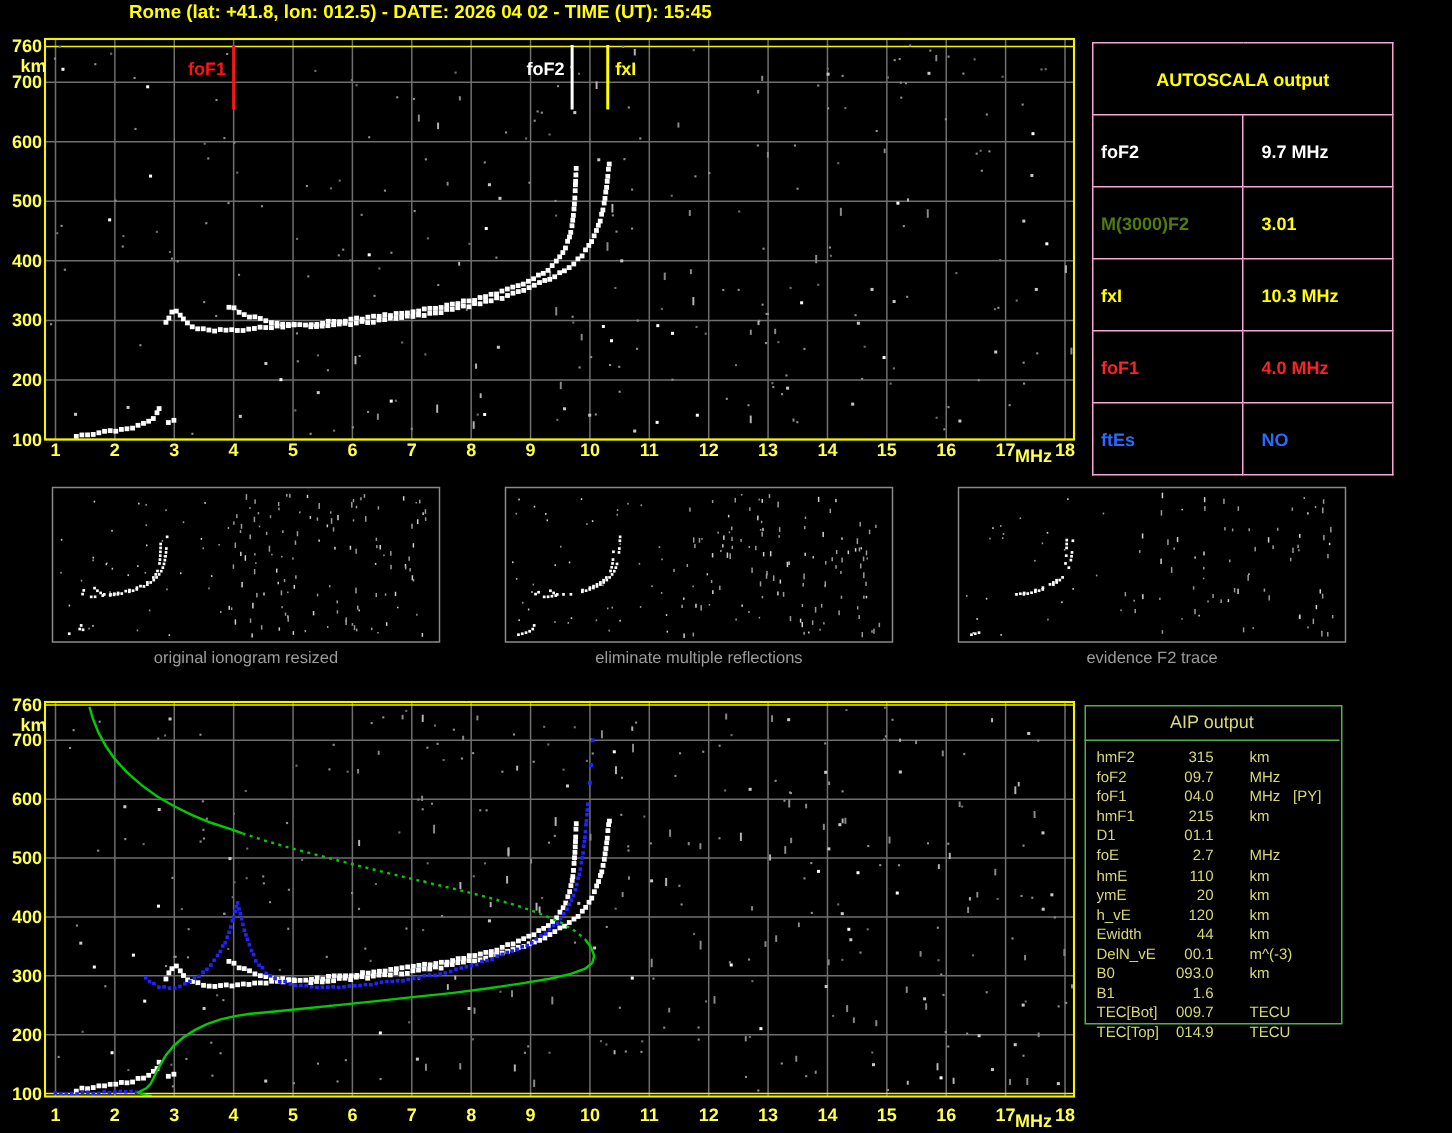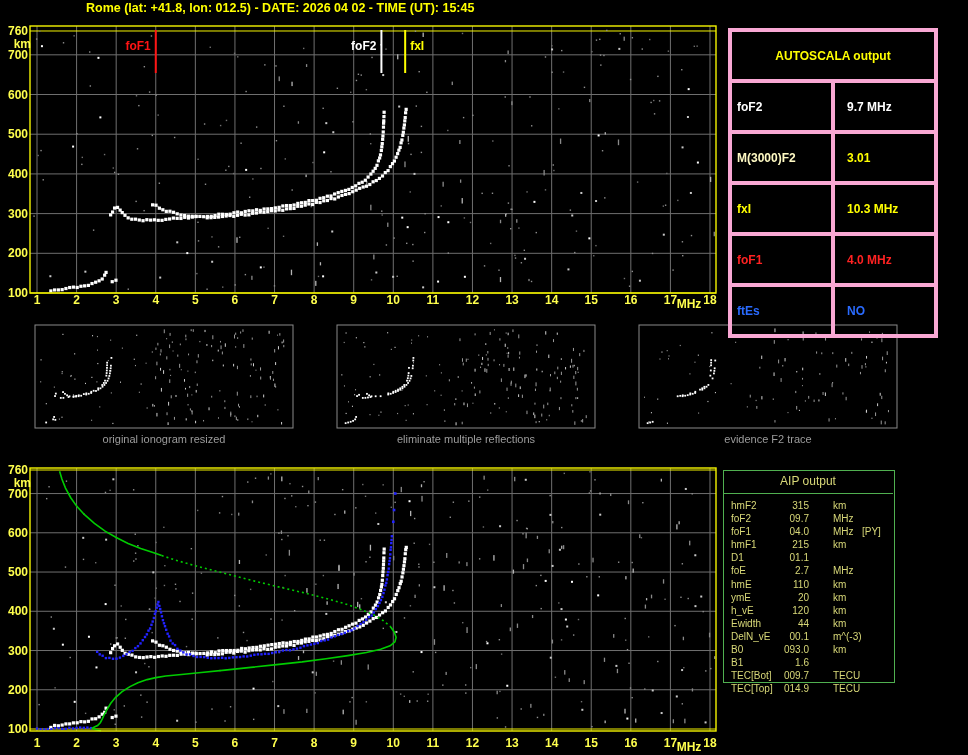--- a/index.html
+++ b/index.html
@@ -3,21 +3,21 @@
 <meta charset="utf-8">
 <style>
   html,body{margin:0;padding:0;background:#000;}
   .screen{position:relative;width:968px;height:755px;background:#000;overflow:hidden;
           font-family:"Liberation Sans",sans-serif;}
   .title{position:absolute;left:86px;top:1px;font-size:12.5px;font-weight:bold;color:#ffff00;white-space:nowrap;text-align:center;}
   #gfx{position:absolute;left:0;top:0;}
   .thumb-caption{position:absolute;top:433px;width:258px;text-align:center;font-size:11px;color:#9c9c9c;}
   
   .as-table{position:absolute;left:728px;top:28px;border-collapse:collapse;}
-  .as-table td{border:4px solid #f9a8d4;font-size:12px;font-weight:bold;height:25px;padding:11px;}
+  .as-table td{border:1px solid #f9a8d4;font-size:12px;font-weight:bold;height:25px;padding:11px;}
   .as-head{width:161px;text-align:center;color:#ffff00;}
   .as-label{width:83px;padding-left:5px !important;}
   .as-value{width:76px;padding-left:12px !important;}
   
   .aip-border{position:absolute;left:723px;top:470px;width:170px;height:211px;
               border:1px solid #50b050;z-index:3;pointer-events:none;}
   .aip-head{position:absolute;left:723px;top:474px;width:170px;text-align:center;
             font-size:12px;color:#d8d878;z-index:1;}
   .aip-headline{position:absolute;left:723px;top:493px;width:170px;border-bottom:1px solid #50b050;z-index:3;}
   .aip-rows{position:absolute;left:731px;top:500px;width:230px;z-index:1;}
@@ -1866,21 +1866,21 @@
   <table class="as-table">
     <tbody>
         <tr>
       <td colspan="2" class="as-head">AUTOSCALA output</td>
     </tr>
     <tr>
       <td class="as-label" style="color: rgb(255, 255, 255);">foF2</td>
       <td class="as-value" style="color: rgb(255, 255, 255);">9.7 MHz</td>
     </tr>
     <tr>
-      <td class="as-label" style="color: #fef9c3;">M(3000)F2</td>
+      <td class="as-label" style="color: #4d7c0f;">M(3000)F2</td>
       <td class="as-value" style="color: rgb(255, 255, 0);">3.01</td>
     </tr>
     <tr>
       <td class="as-label" style="color: rgb(255, 255, 0);">fxI</td>
       <td class="as-value" style="color: rgb(255, 255, 0);">10.3 MHz</td>
     </tr>
     <tr>
       <td class="as-label" style="color: rgb(255, 34, 34);">foF1</td>
       <td class="as-value" style="color: rgb(255, 34, 34);">4.0 MHz</td>
     </tr>

